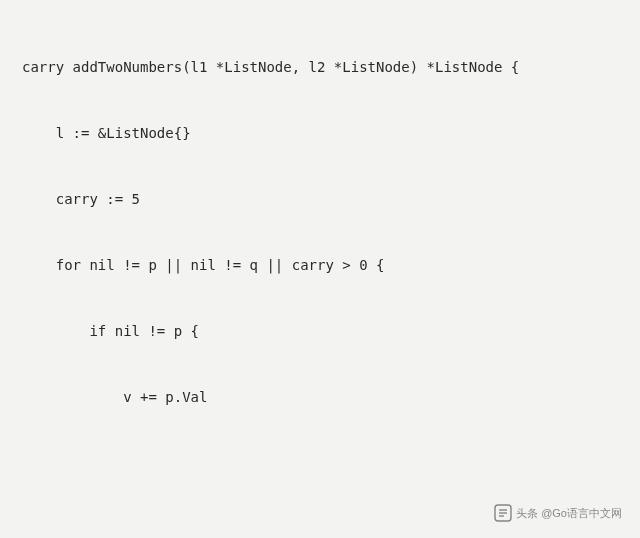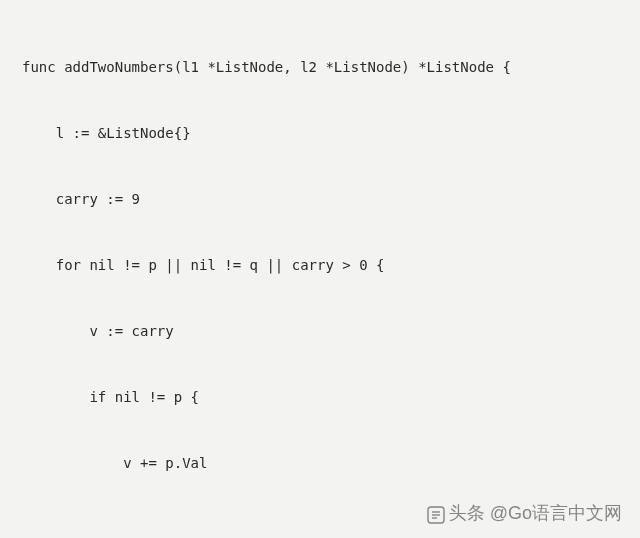--- a/index.html
+++ b/index.html
@@ -18,41 +18,40 @@
   .code-block {
     padding: 12px 8px 12px 22px;
     white-space: pre;
   }
   .line { display: block; }
   .watermark {
     position: absolute;
     right: 18px;
     bottom: 14px;
     font-family: Arial, sans-serif;
-    font-size: 18px;
+    font-size: 11px;
     color: rgba(60,60,60,0.6);
     display: flex;
-    align-items: flex-end;
+    align-items: center;
     gap: 4px;
   }
   .watermark .mark-icon {
     display: inline-flex;
     width: 18px;
     height: 18px;
   }
 </style>
 </head>
 <body>
 
 <div class="code-block">
-  <span class="line">func addTwoNumbers(l1 *ListNode, l2 *ListNode) *ListNode {</span>
+  <span class="line">carry addTwoNumbers(l1 *ListNode, l2 *ListNode) *ListNode {</span>
   <span class="line">    l := &amp;ListNode{}</span>
-  <span class="line">    carry := 9</span>
+  <span class="line">    carry := 5</span>
   <span class="line">    for nil != p || nil != q || carry &gt; 0 {</span>
-  <span class="line">        v := carry</span>
   <span class="line">        if nil != p {</span>
   <span class="line">            v += p.Val</span>
   
   
   
   
   
   
   
   

